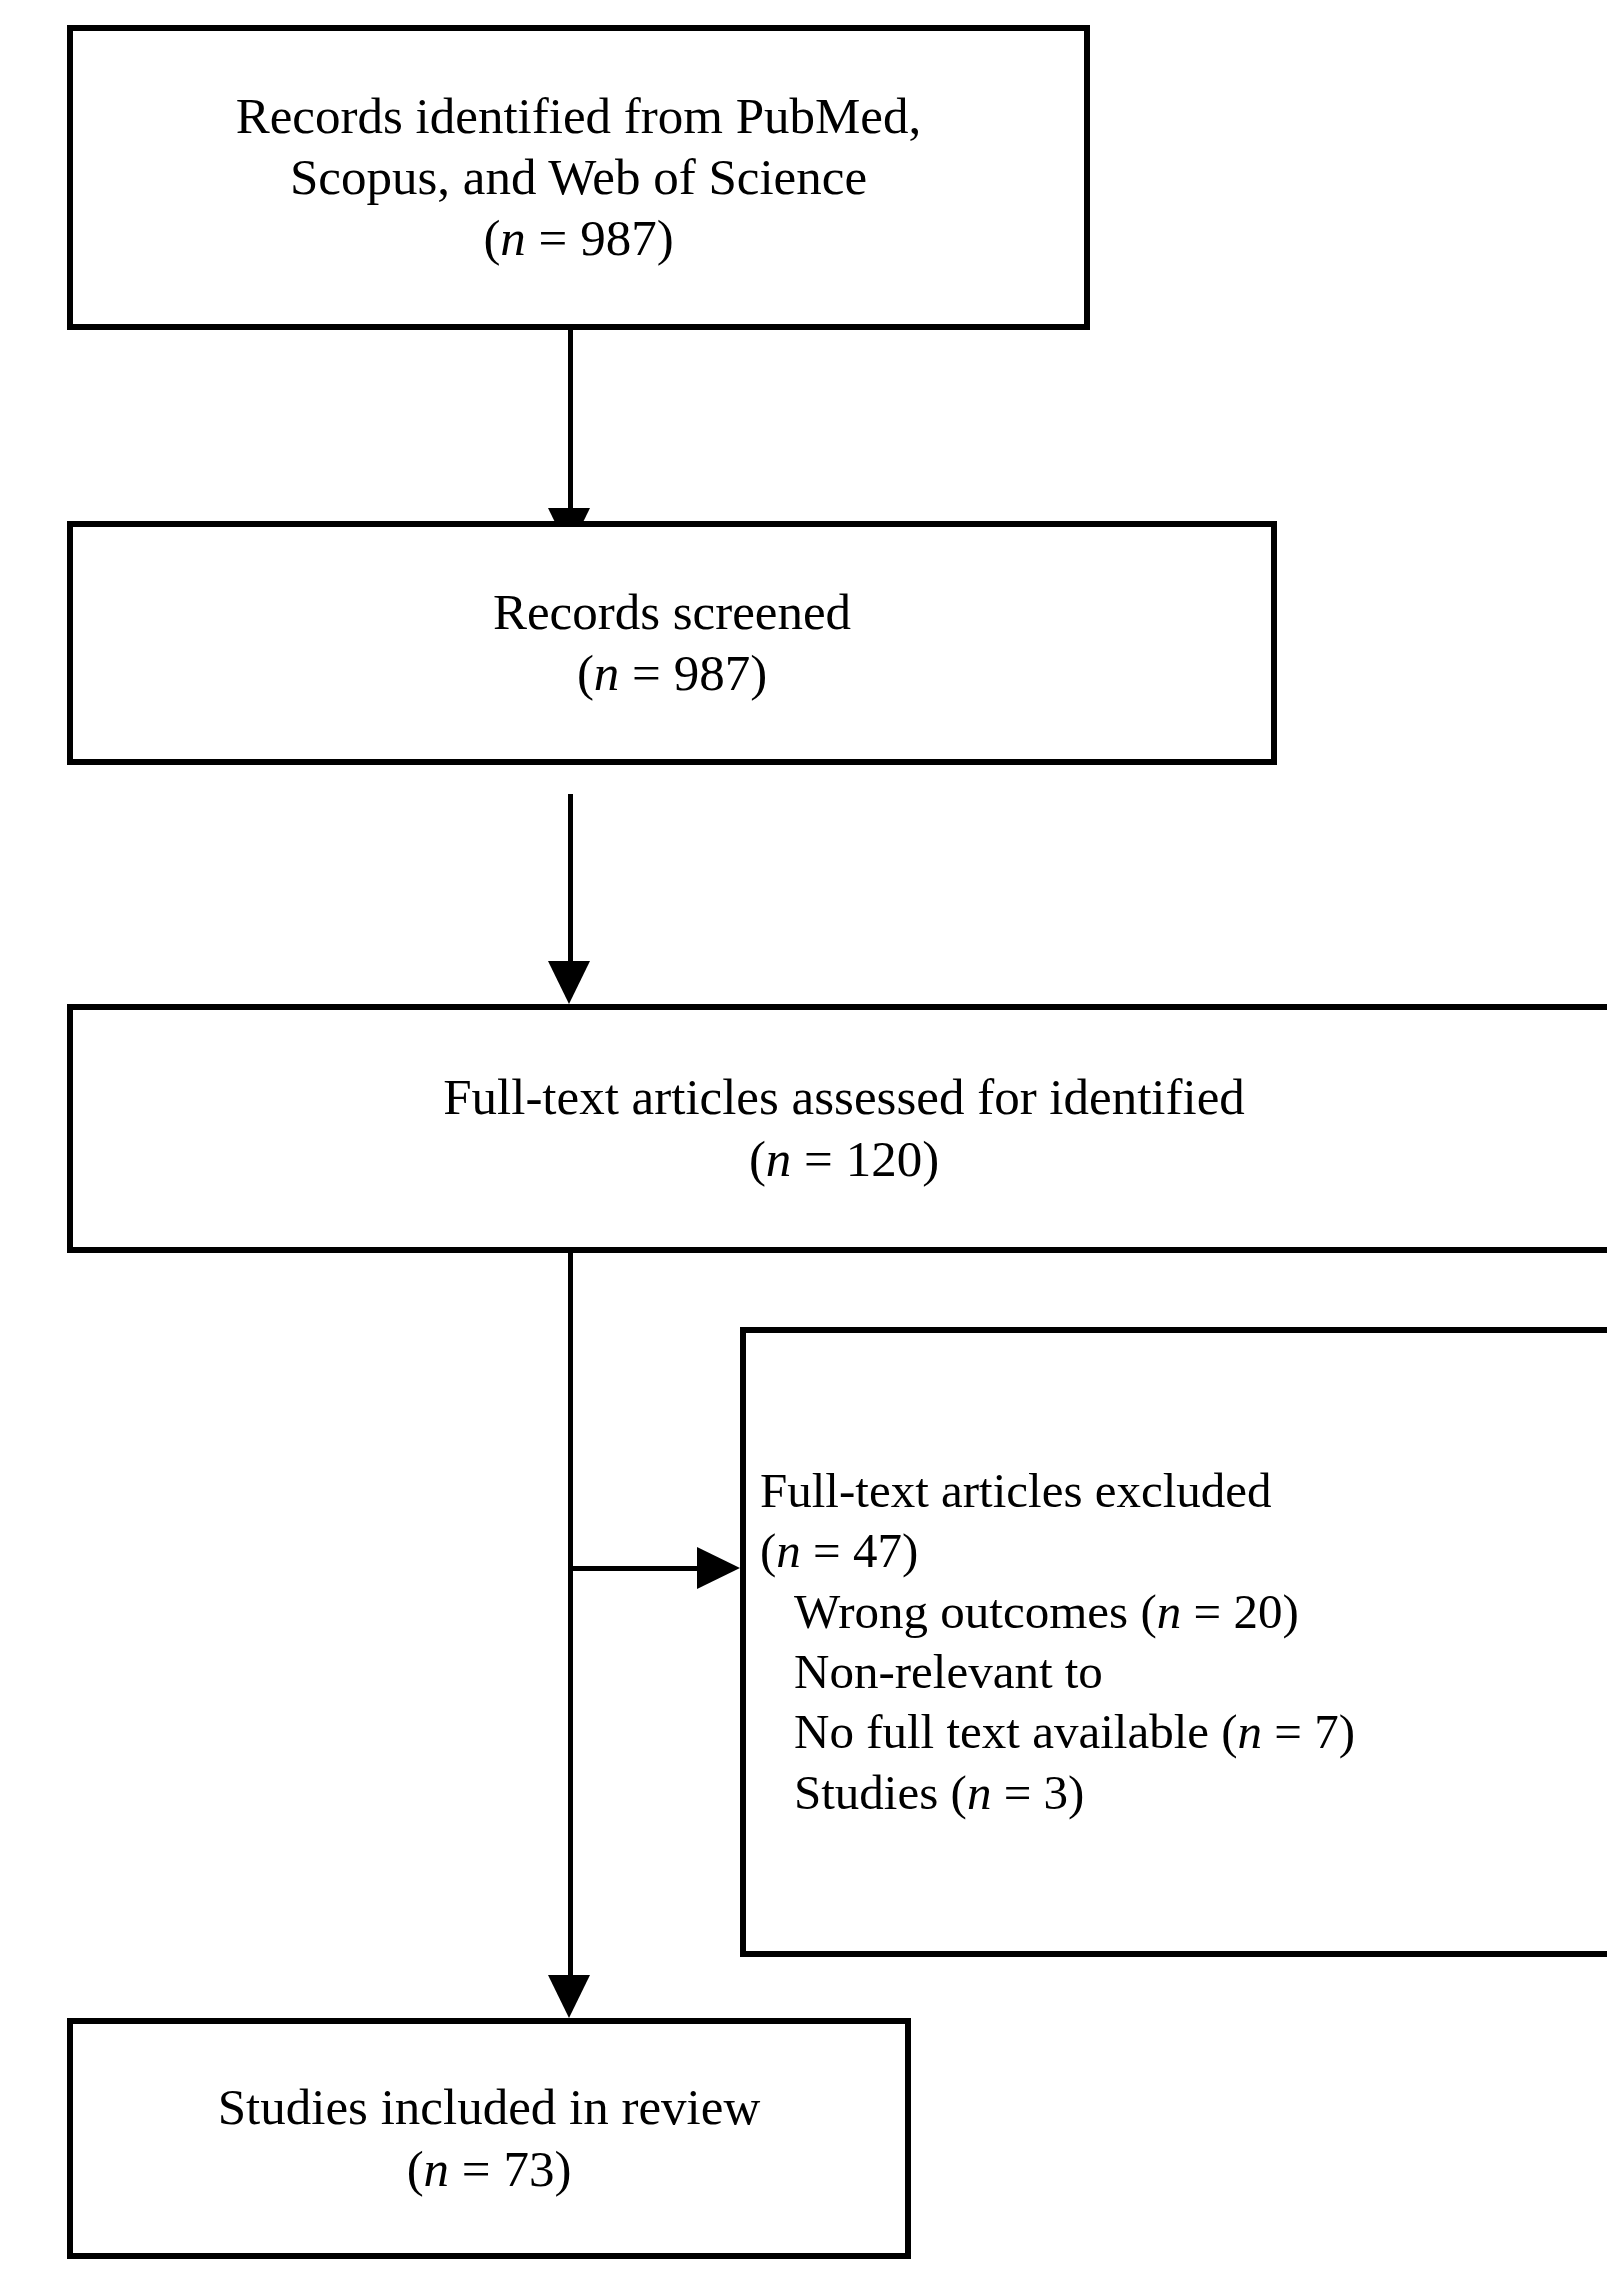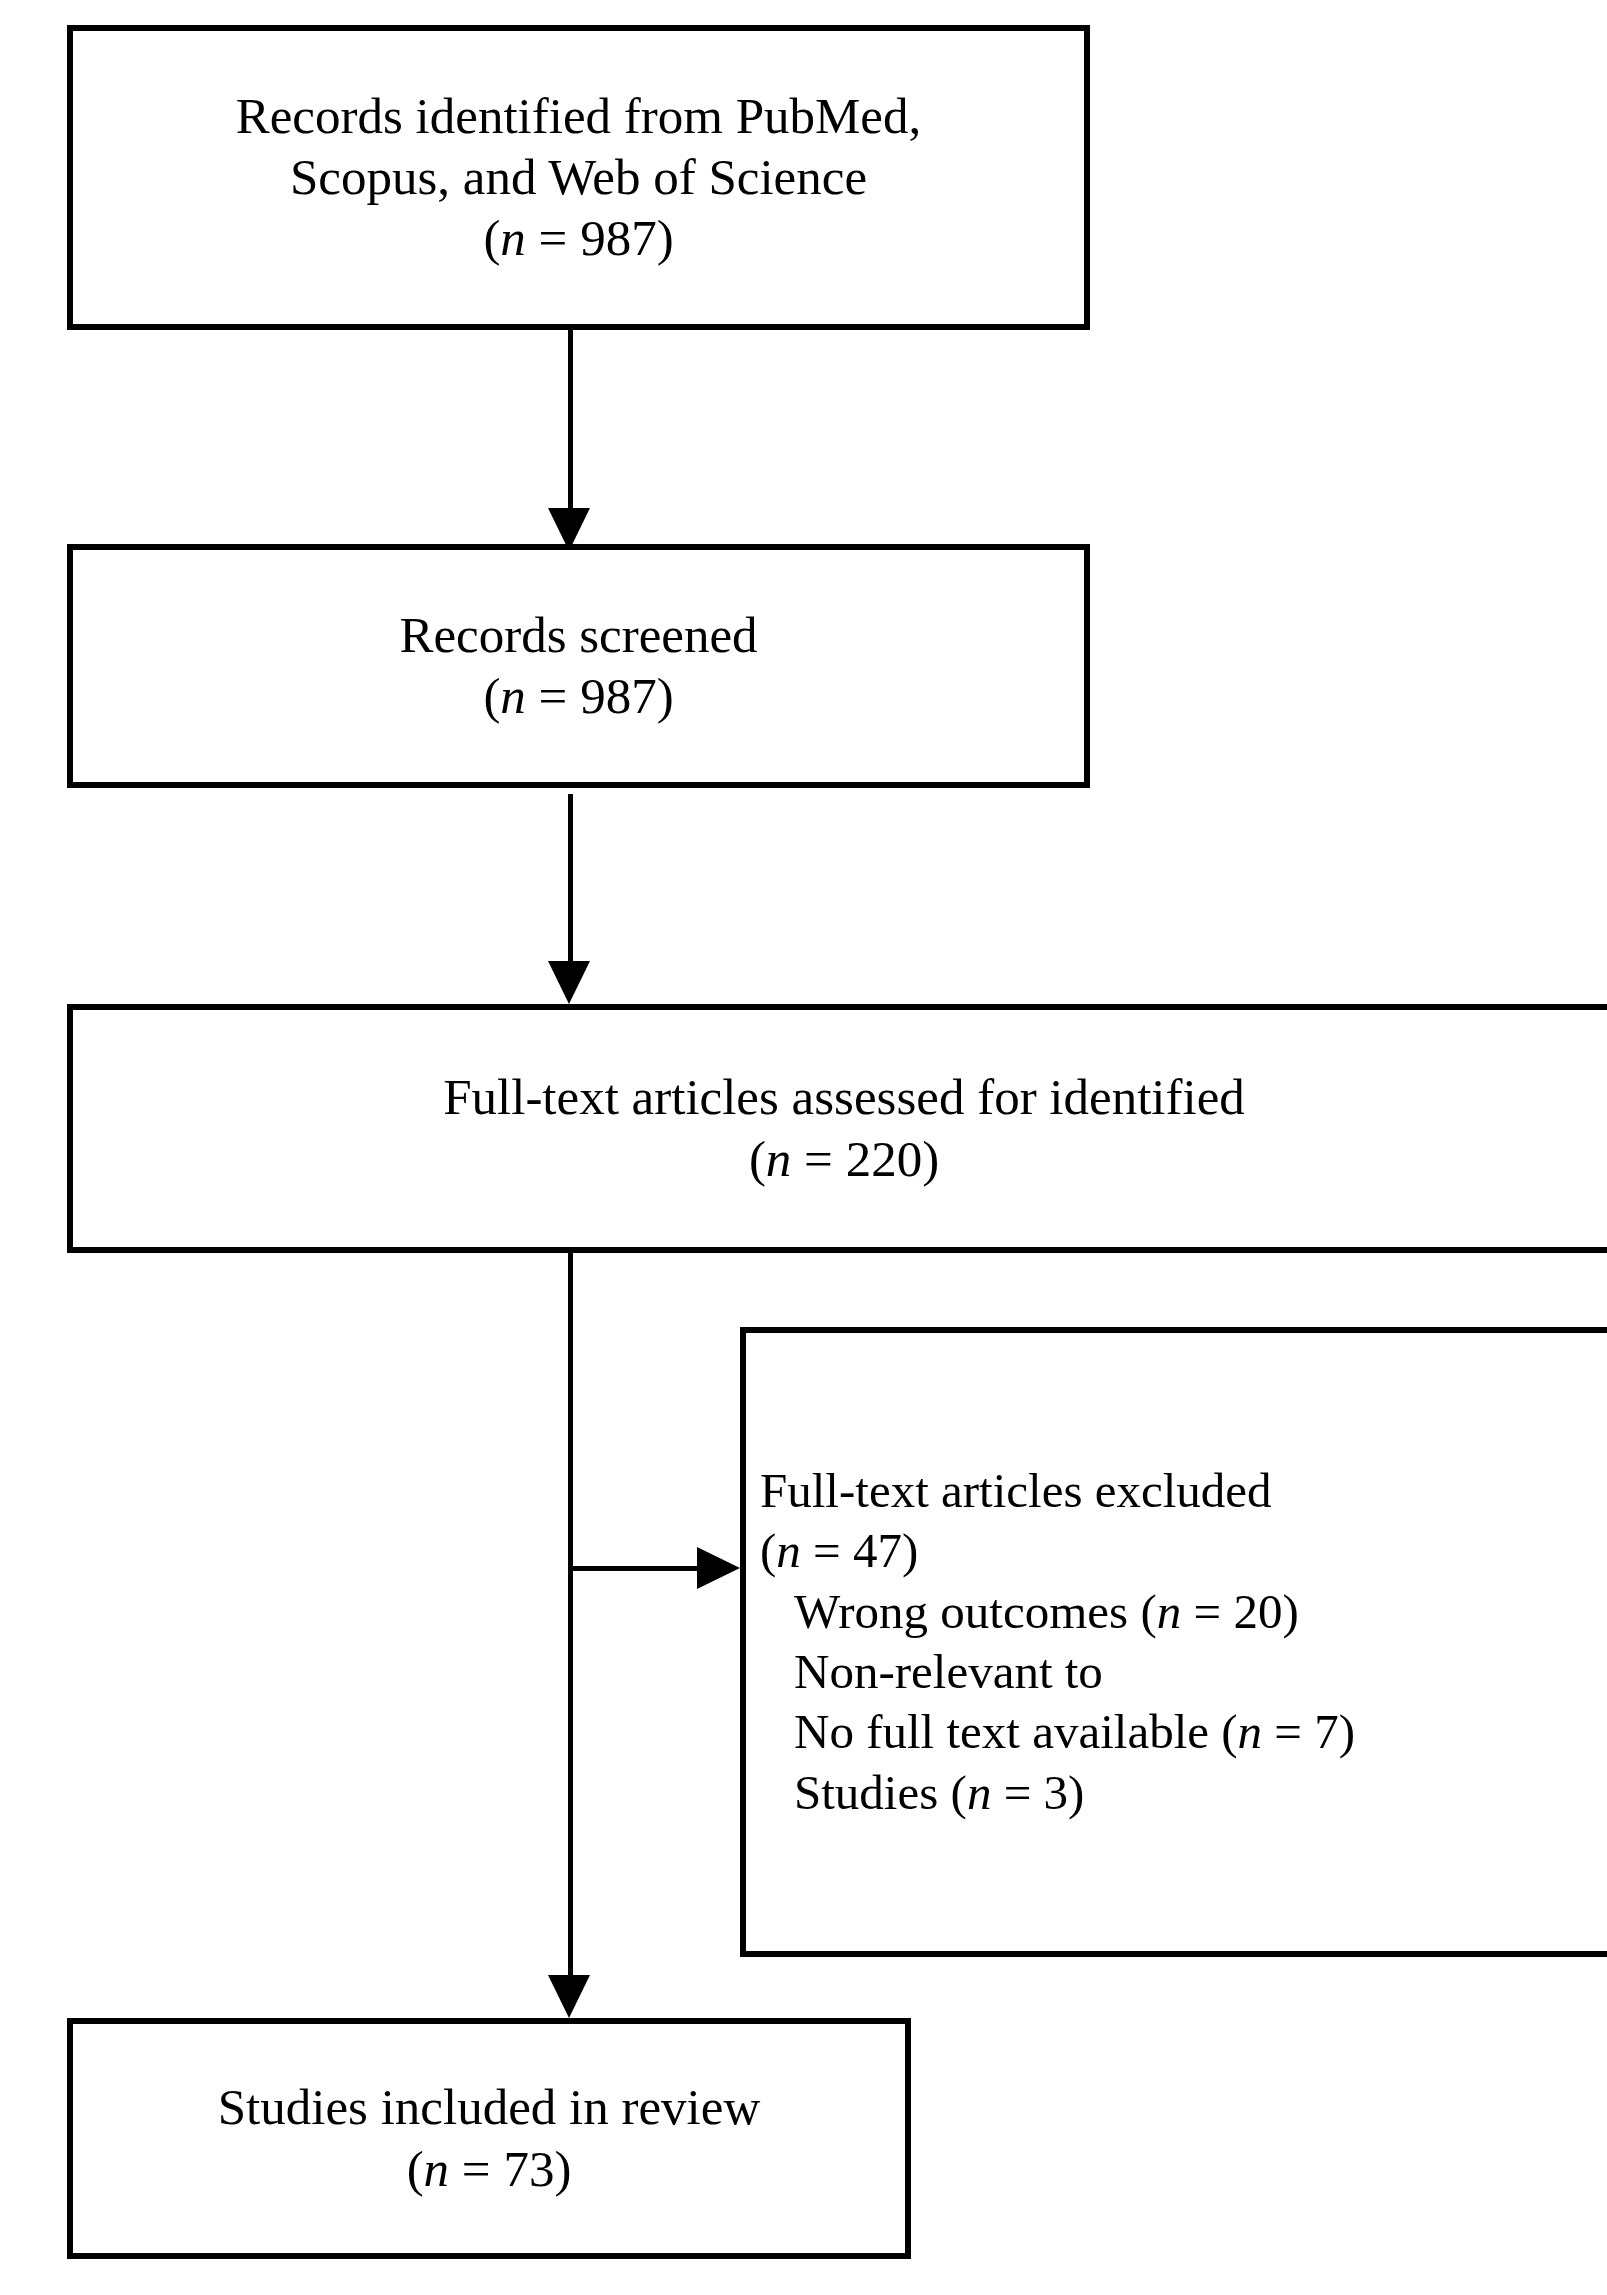--- a/index.html
+++ b/index.html
@@ -30,21 +30,21 @@
   }
   .node-line {
     font-size: 51px;
     line-height: 1.20;
     white-space: nowrap;
     text-align: center;
     letter-spacing: 0px;
   }
   
   #node-identification { left: 24px;  top: 25px;   width: 1023px; height: 305px; }
-  #node-screened       { left: 24px;  top: 544px;  width: 1023px; height: 244px; }
+  #node-screened       { left: 24px;  top: 521px;  width: 1210px; height: 244px; }
   #node-eligibility    { left: 24px;  top: 1004px; width: 1554px; height: 249px; }
   #node-included       { left: 24px;  top: 2018px; width: 844px; height: 241px; }
 
   #node-excluded {
     left: 697px;
     top: 1327px;
     width: 881px;
     height: 630px;
     align-items: flex-start;
     justify-content: center;
@@ -113,21 +113,21 @@
   <div class="node" id="node-screened">
     <div class="node-line">Records screened</div>
     <div class="node-line"><span>(</span><span class="ital">n</span><span> = </span><span>987</span><span>)</span></div>
   </div>
 
   <div class="vline" id="conn2-line"></div>
   <div class="arrowhead-down" id="conn2-head"></div>
 
   <div class="node" id="node-eligibility">
     <div class="node-line">Full-text articles assessed for identified</div>
-    <div class="node-line"><span>(</span><span class="ital">n</span><span> = </span><span>220</span><span>)</span></div>
+    <div class="node-line"><span>(</span><span class="ital">n</span><span> = </span><span>120</span><span>)</span></div>
   </div>
 
   <div class="vline" id="trunk-line"></div>
   <div class="arrowhead-down" id="trunk-head"></div>
 
   <div class="hline" id="branch-line"></div>
   <div class="arrowhead-right" id="branch-head"></div>
 
   <div class="node" id="node-excluded">
     <div class="node-line">Full-text articles excluded</div>

